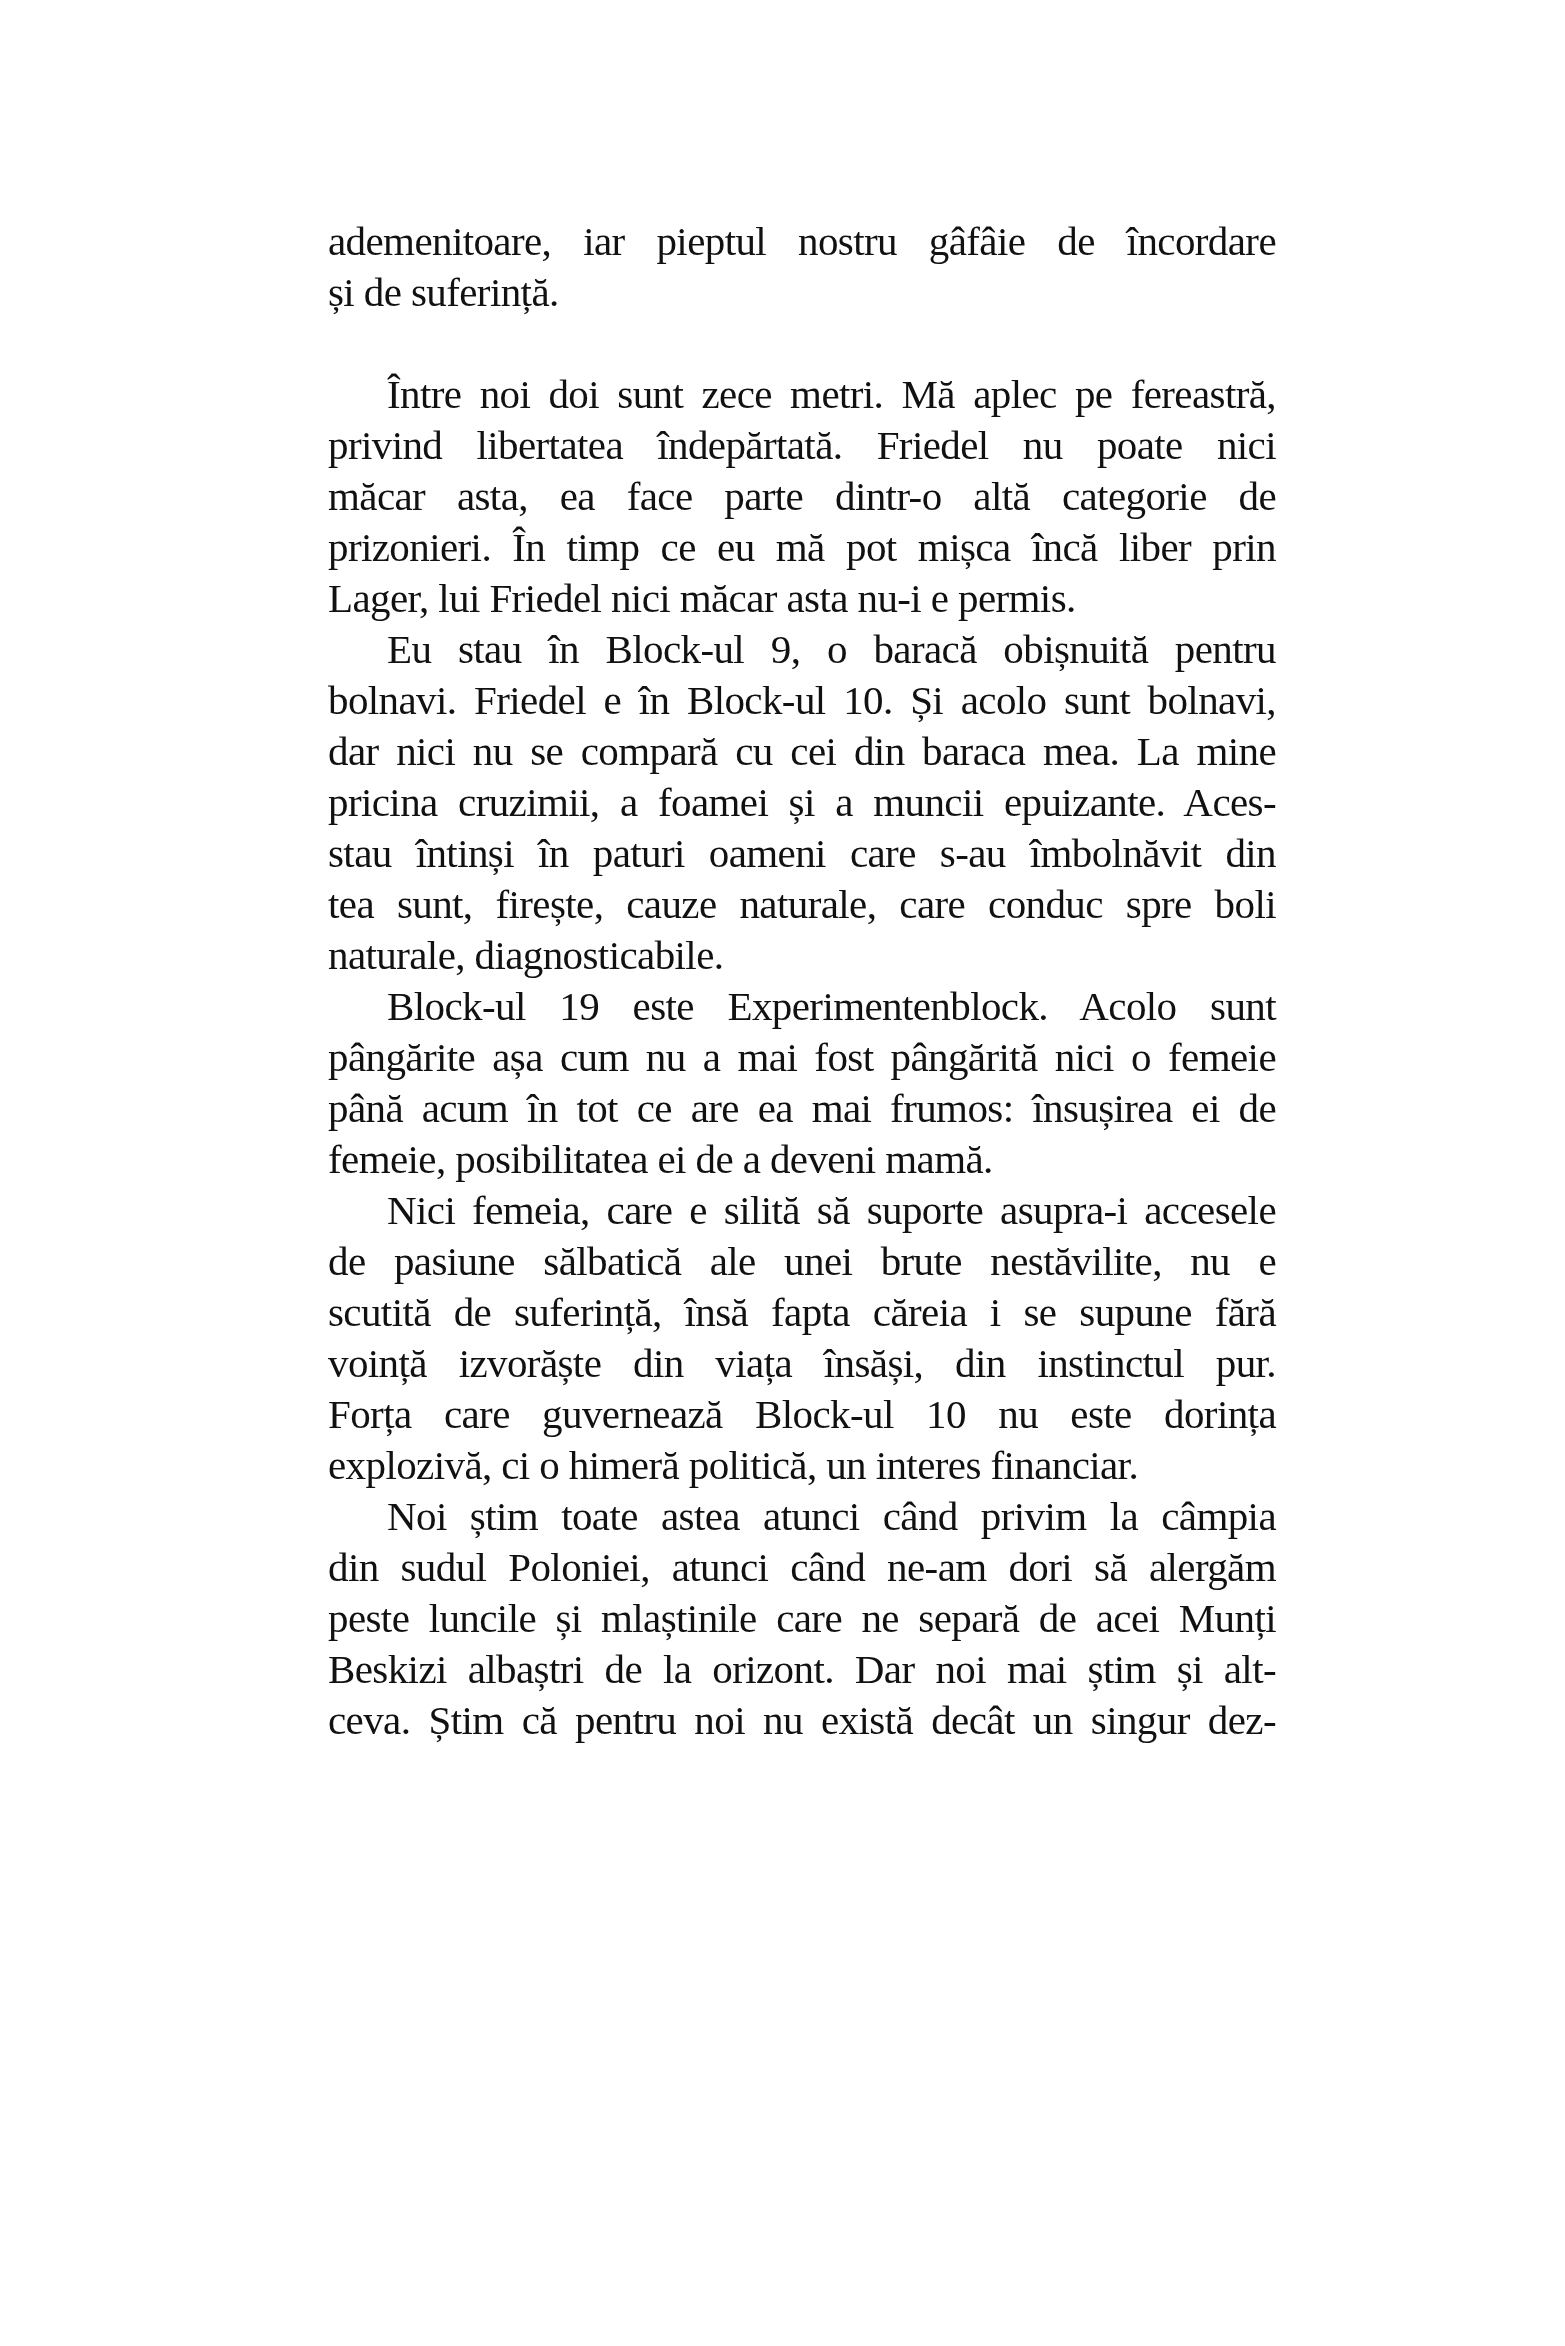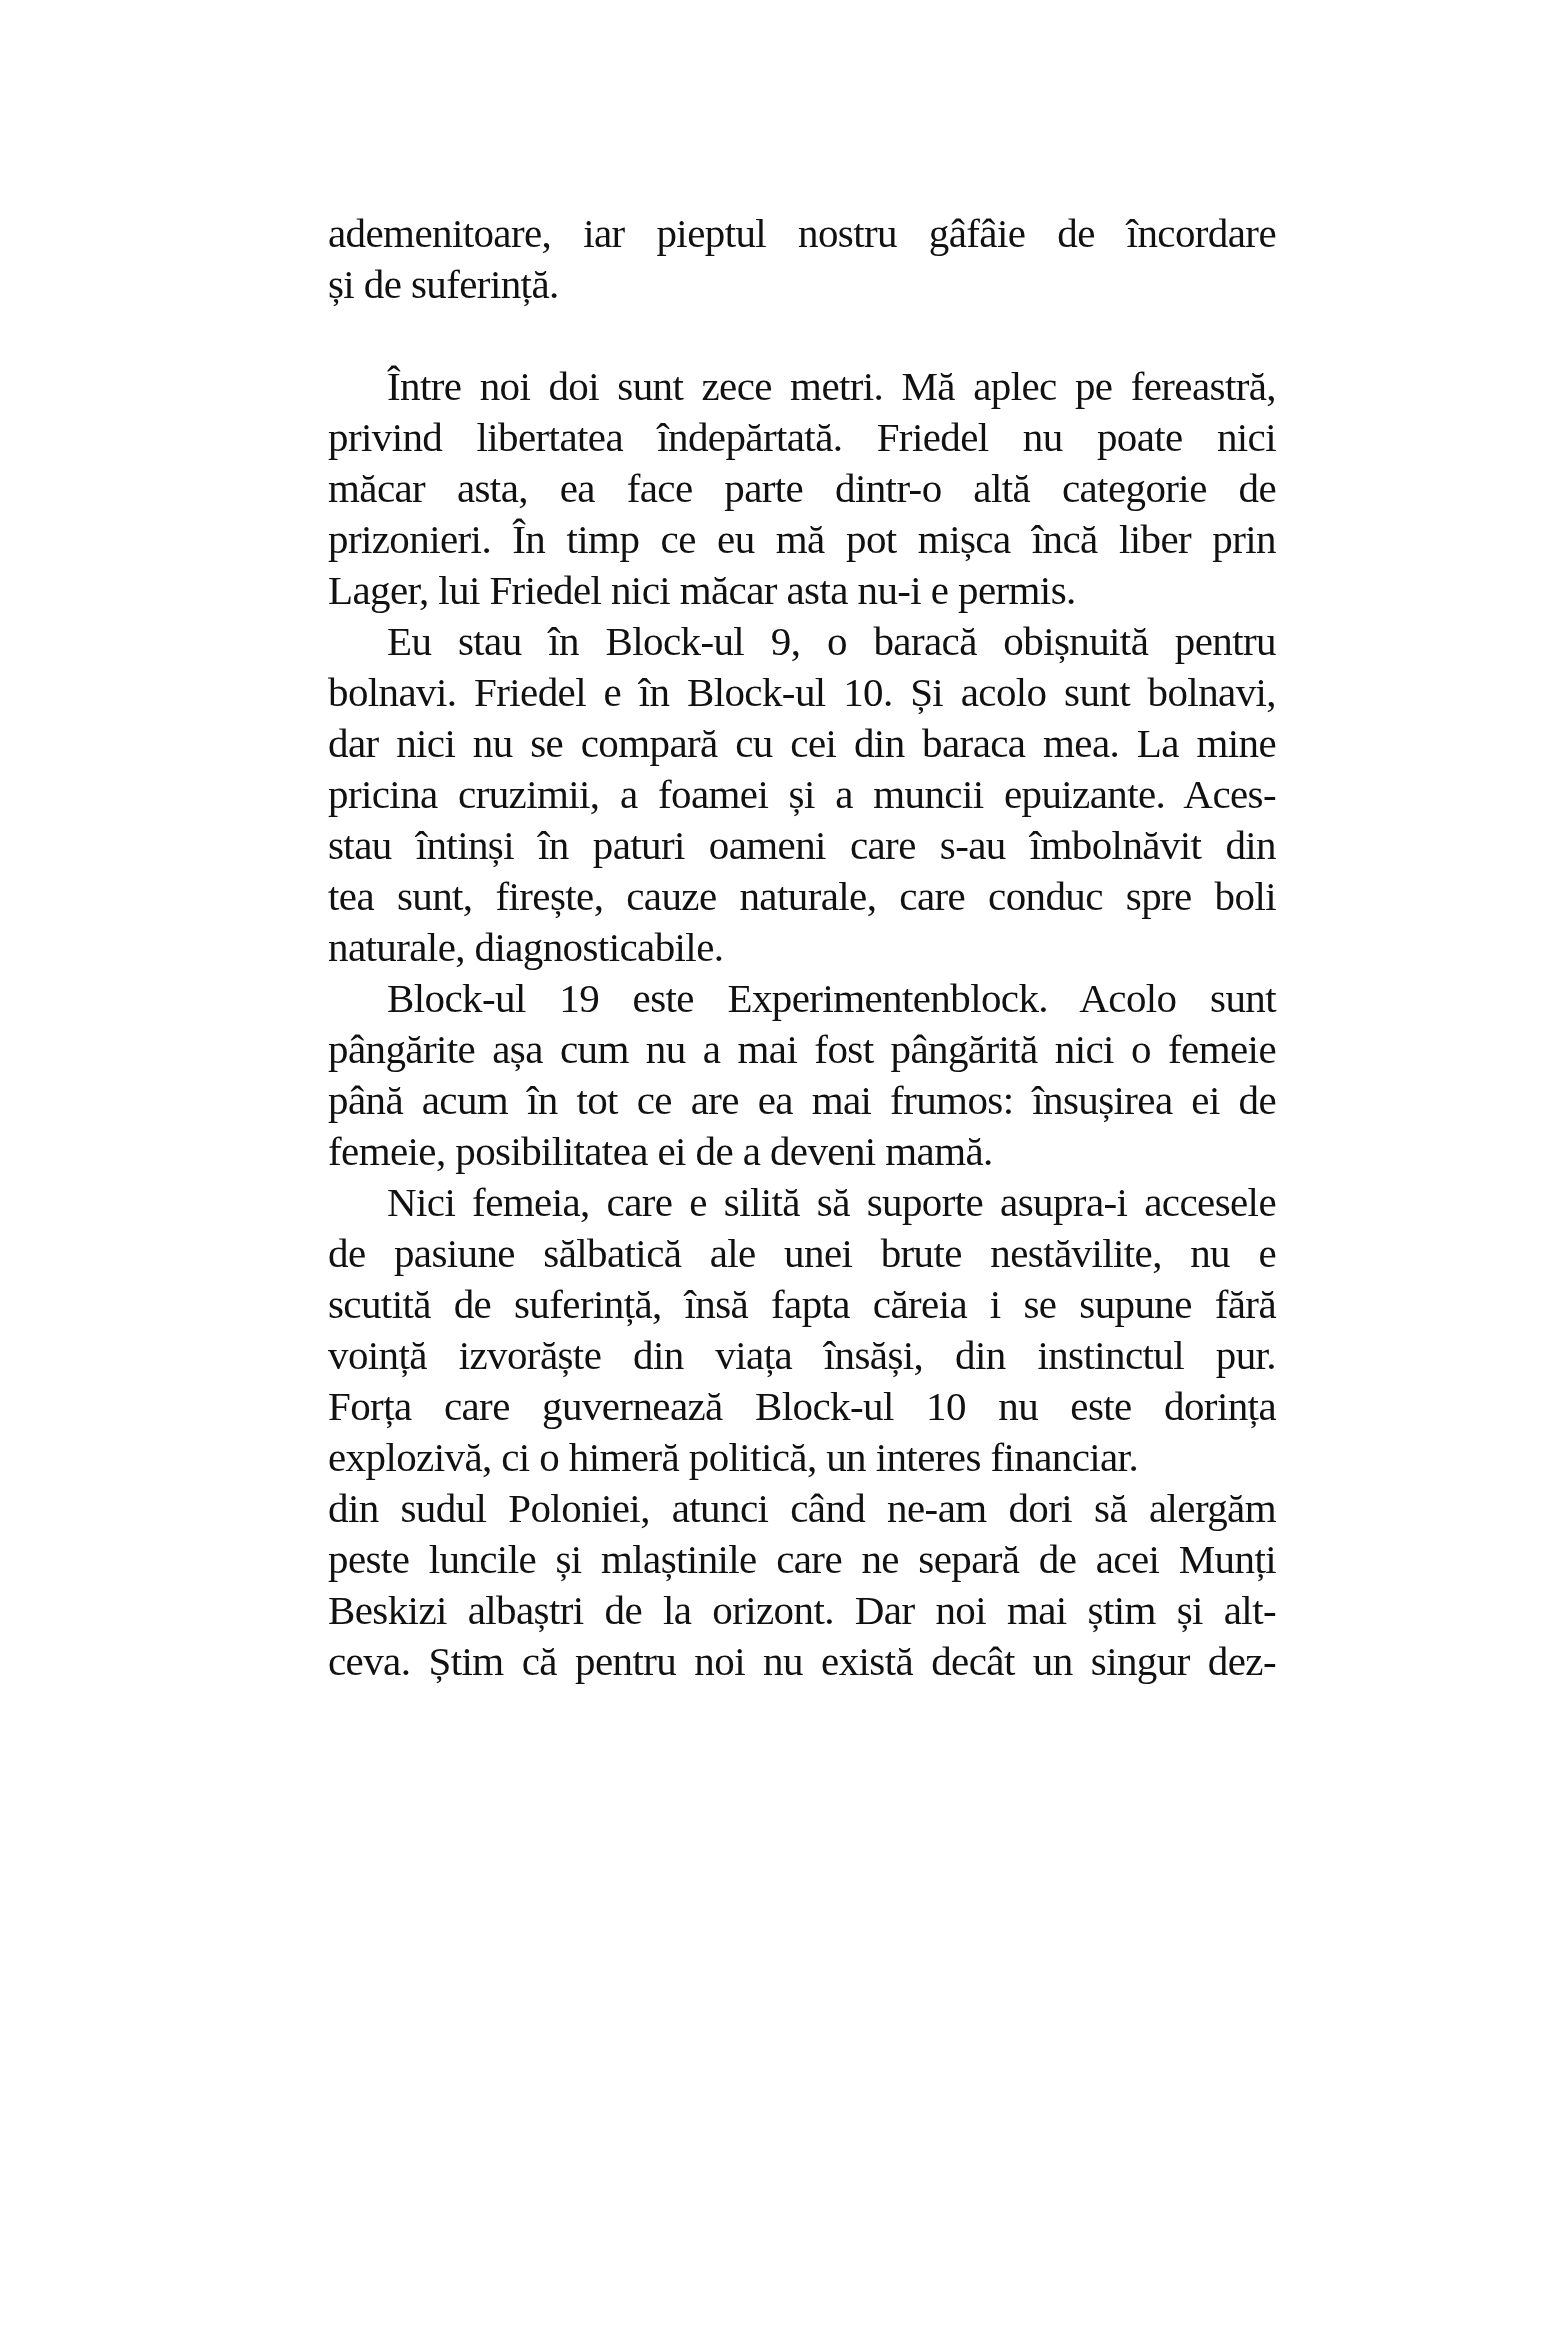--- a/index.html
+++ b/index.html
@@ -1,18 +1,18 @@
 <!DOCTYPE html>
 <html style="font-size:15px"><head>
   <meta charset="utf-8">
   <style>
     html, body { margin: 0; padding: 0; background: #ffffff; }
     body { width: 1565px; height: 2347px; position: relative; overflow: hidden; }
     .page {
-      position: absolute; left: 328px; top: 208px; width: 948px;
+      position: absolute; left: 328px; top: 216px; width: 948px;
       font-family: "Liberation Serif", "DejaVu Serif", serif;
       font-size: 41px; color: #111111;
     }
     .line {
       display: block; height: 51px; line-height: 51px;
       white-space: nowrap; text-align: justify; text-align-last: justify;
       letter-spacing: -0.6px;
     }
     .line.last { text-align-last: left; }
     .indent { padding-left: 59px; }
@@ -52,19 +52,20 @@
     </div>
     <div>
       <span class="line indent"><span>Nici femeia, care e silită să suporte asupra-i accesele</span></span>
       <span class="line"><span>de pasiune sălbatică ale unei brute nestăvilite, nu e</span></span>
       <span class="line"><span>scutită de suferință, însă fapta căreia i se supune fără</span></span>
       <span class="line"><span>voință izvorăște din viața însăși, din instinctul pur.</span></span>
       <span class="line"><span>Forța care guvernează </span><span class="it">Block</span><span>-ul 10 nu este dorința</span></span>
       <span class="line last"><span>explozivă, ci o himeră politică, un interes financiar.</span></span>
     </div>
     <div>
+      <span class="line indent"><span>Noi știm toate astea atunci când privim la câmpia</span></span>
       <span class="line"><span>din sudul Poloniei, atunci când ne-am dori să alergăm</span></span>
       <span class="line"><span>peste luncile și mlaștinile care ne separă de acei Munți</span></span>
       <span class="line"><span>Beskizi albaștri de la orizont. Dar noi mai știm și alt-</span></span>
       <span class="line"><span>ceva. Știm că pentru noi nu există decât un singur dez-</span></span>
     </div>
   </div>
 
 
 </body></html>

